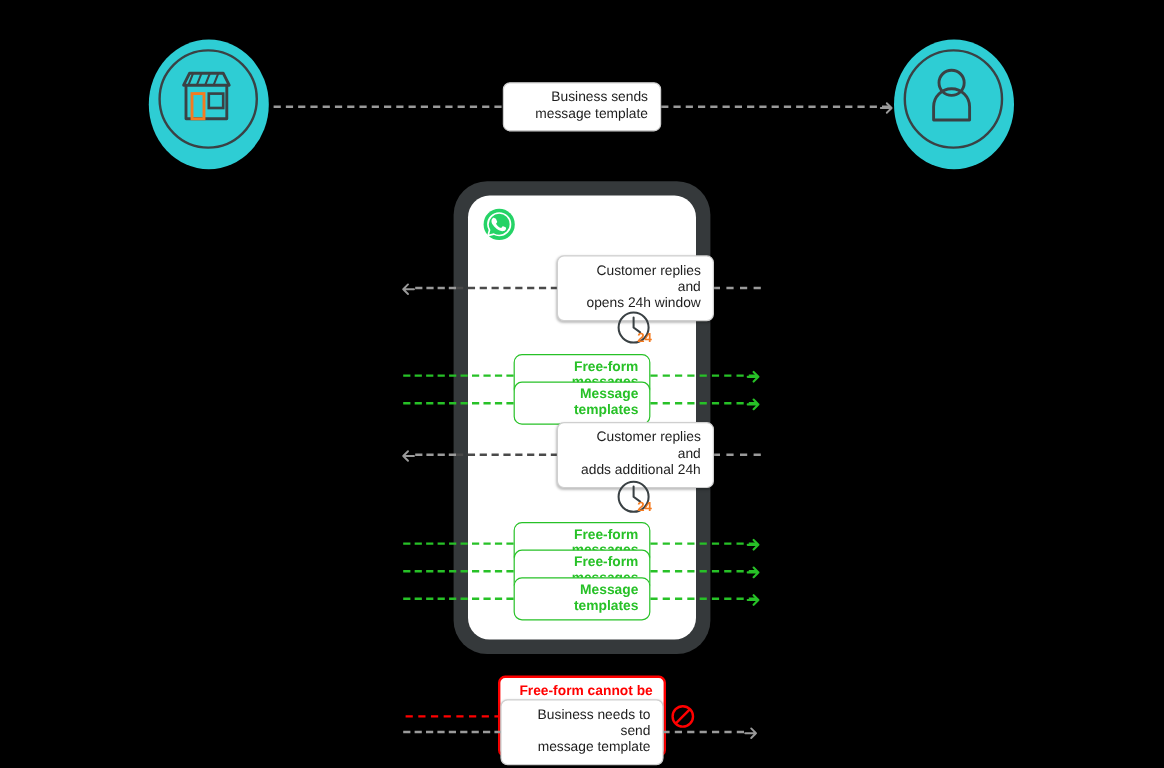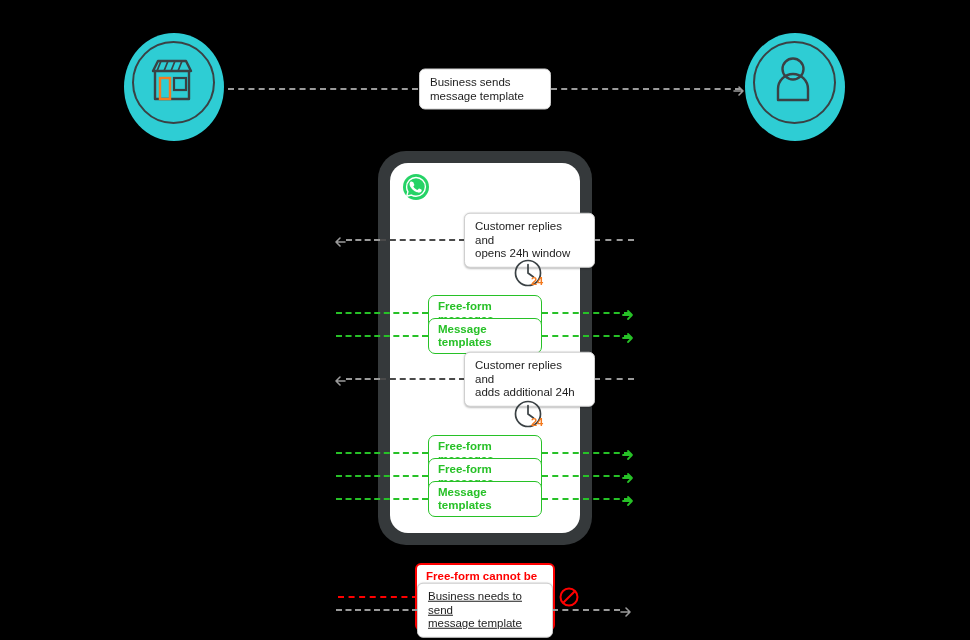--- a/index.html
+++ b/index.html
@@ -16,21 +16,21 @@
          background:#35393b;border-radius:28px;}
   #phone-screen{position:absolute;left:12px;top:12px;width:190px;height:370px;
          background:#fff;border-radius:18px;}
   #wa-logo{position:absolute;left:402px;top:173px;width:28px;height:28px;}
 
   
   .row{position:absolute;left:0;width:970px;height:26px;}
   .line{position:absolute;top:50%;height:0;transform:translateY(-50%);
         border-top-width:2px;border-top-style:dashed;}
   .lbl{position:absolute;top:50%;transform:translateY(-50%);
-       box-sizing:border-box;text-align:left;white-space:pre-line;}
+       box-sizing:border-box;text-align:right;white-space:pre-line;}
 
   
   .lbl.white{background:#fff;border:1px solid #cfcfcf;border-radius:6px;
              color:#1d1d1d;font-size:11.5px;line-height:13.5px;padding:6px 10px;
              box-shadow:0 1px 2px rgba(0,0,0,.25);}
   
   .lbl.green{background:#fff;border:1.6px solid #27c127;border-radius:7px;
              color:#27c127;font-size:11.5px;line-height:13px;padding:4px 9px;font-weight:600;}
   
   .lbl.red{background:#fff;border:2px solid #ff0000;border-radius:6px;
@@ -207,17 +207,17 @@
   </div>
 
   <div class="row" style="top:589px;height:42px;">
     <div class="line dash-gray" style="left:336px;width:82px;"></div>
     <div class="line dash-gray" style="left:552px;width:68px;"></div>
     <div class="arrow" style="left:620px;">
       <svg width="12" height="12" viewBox="0 0 12 12">
           <path d="M1 6 L10 6 M6 2 L10 6 L6 10" fill="none" stroke="#9a9a9a" stroke-width="1.6" stroke-linecap="round" stroke-linejoin="round"></path>
         </svg>
     </div>
-    <div class="lbl white" style="left:417px;width:136px;text-decoration:underline;">Business needs to send
+    <div class="lbl white" style="left:417px;width:136px;">Business needs to send
 message template</div>
   </div>
 
 </div>
 
 </body></html>

